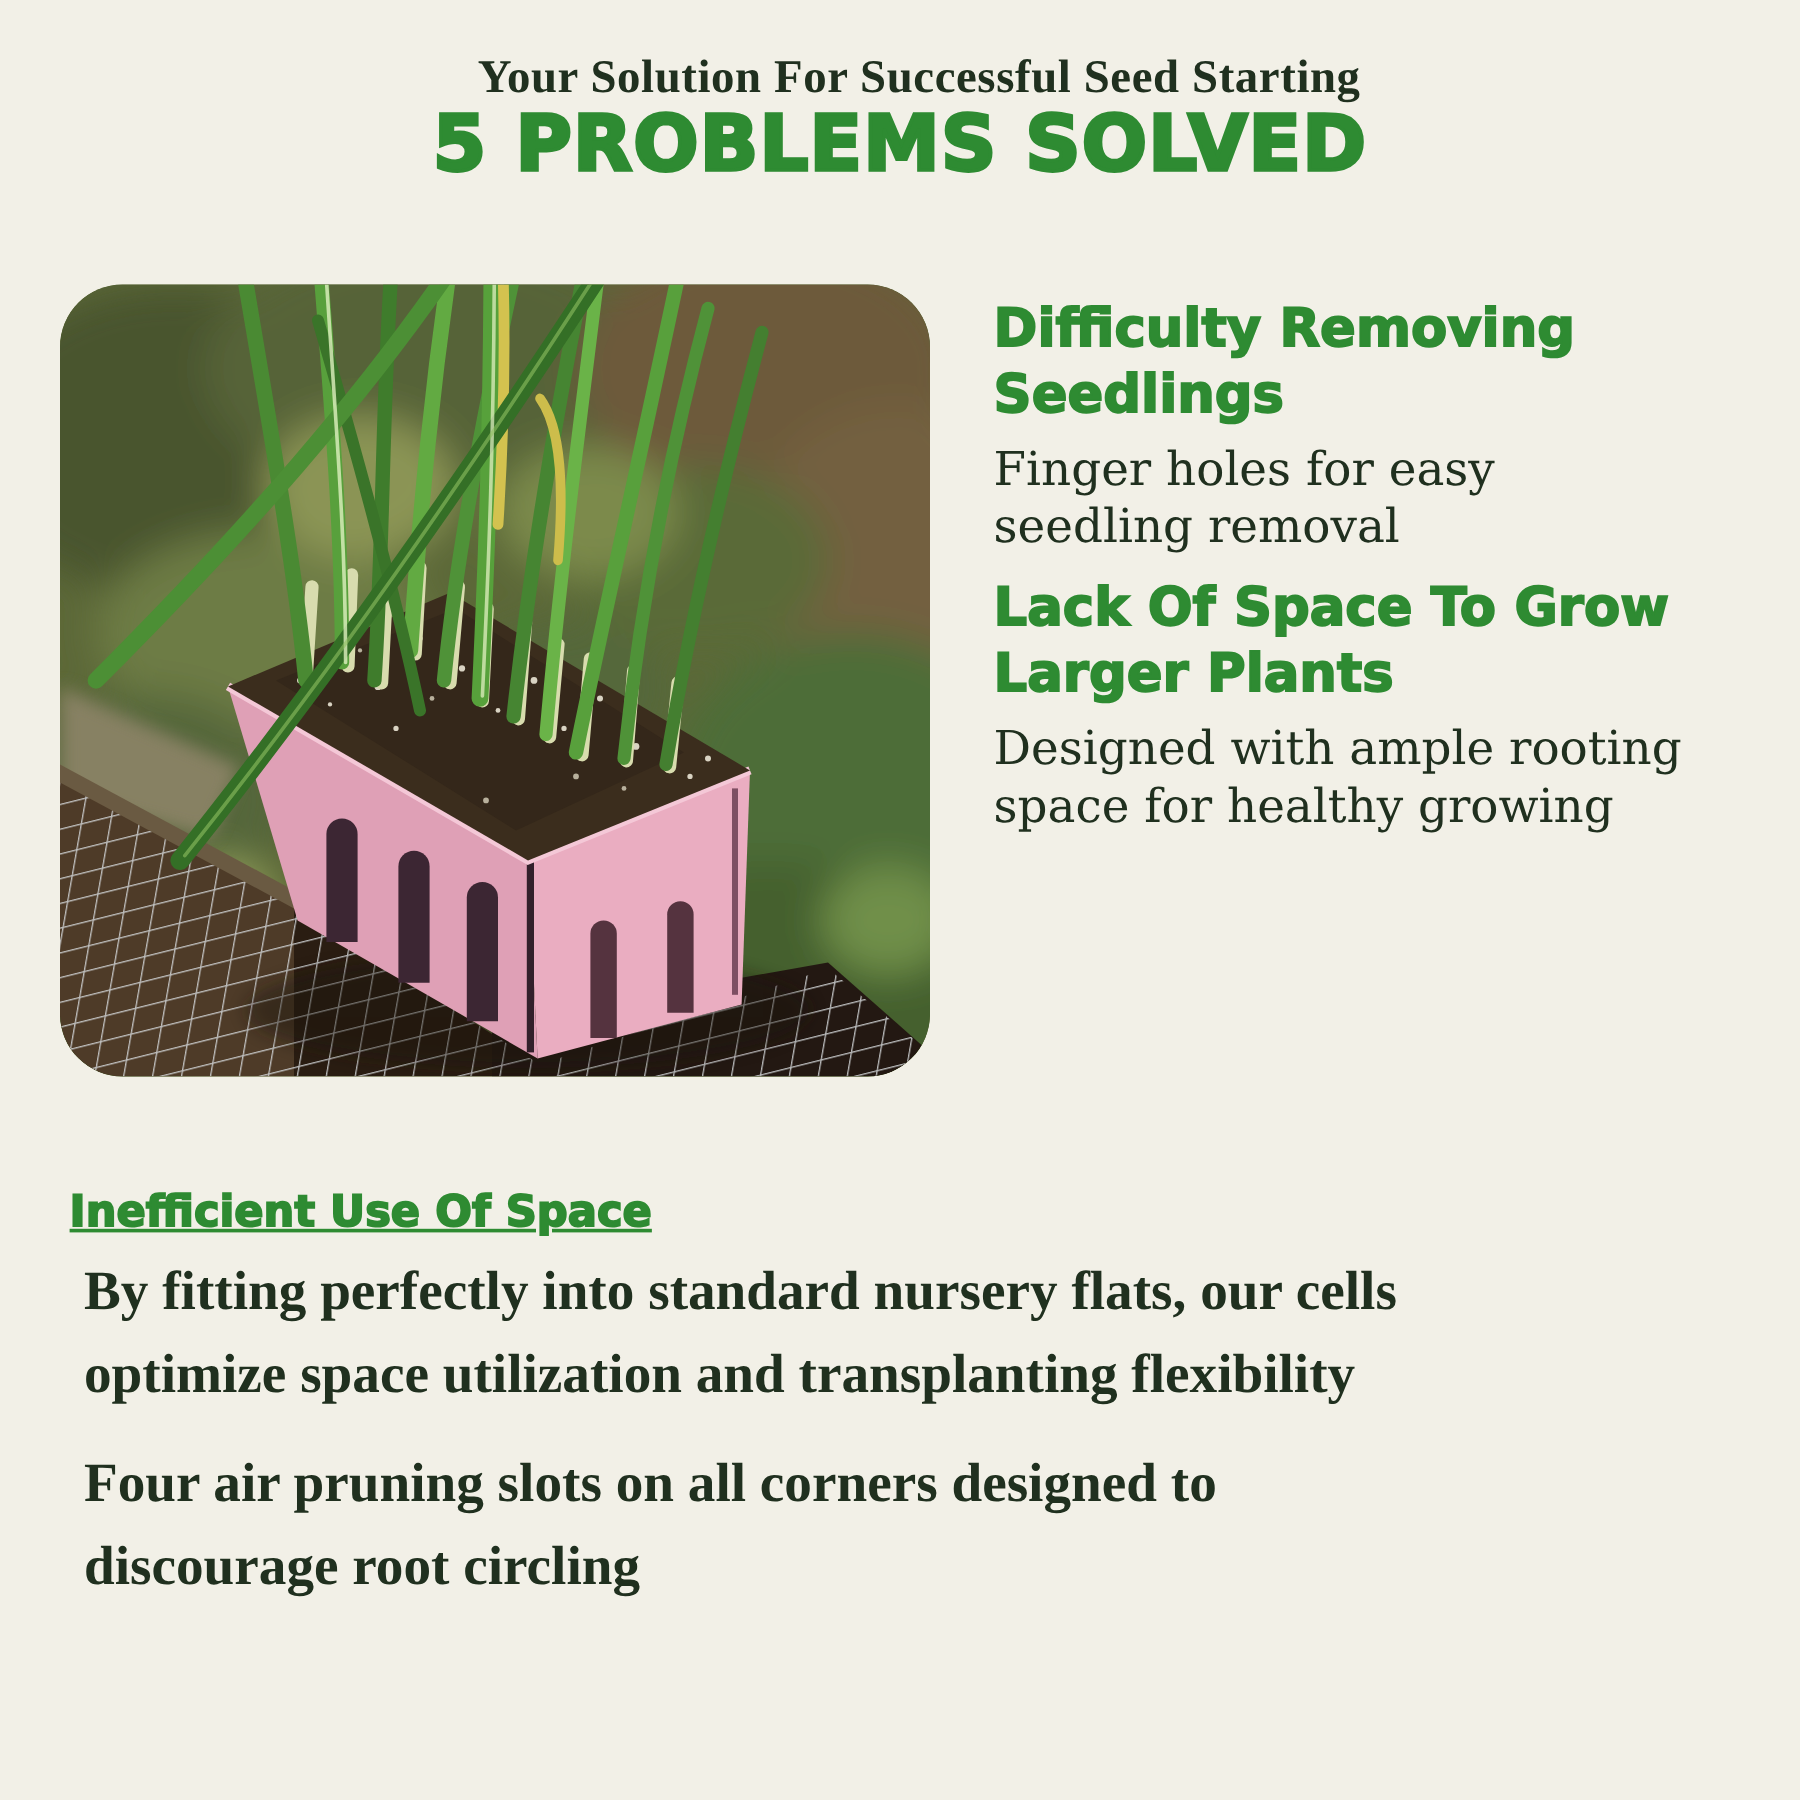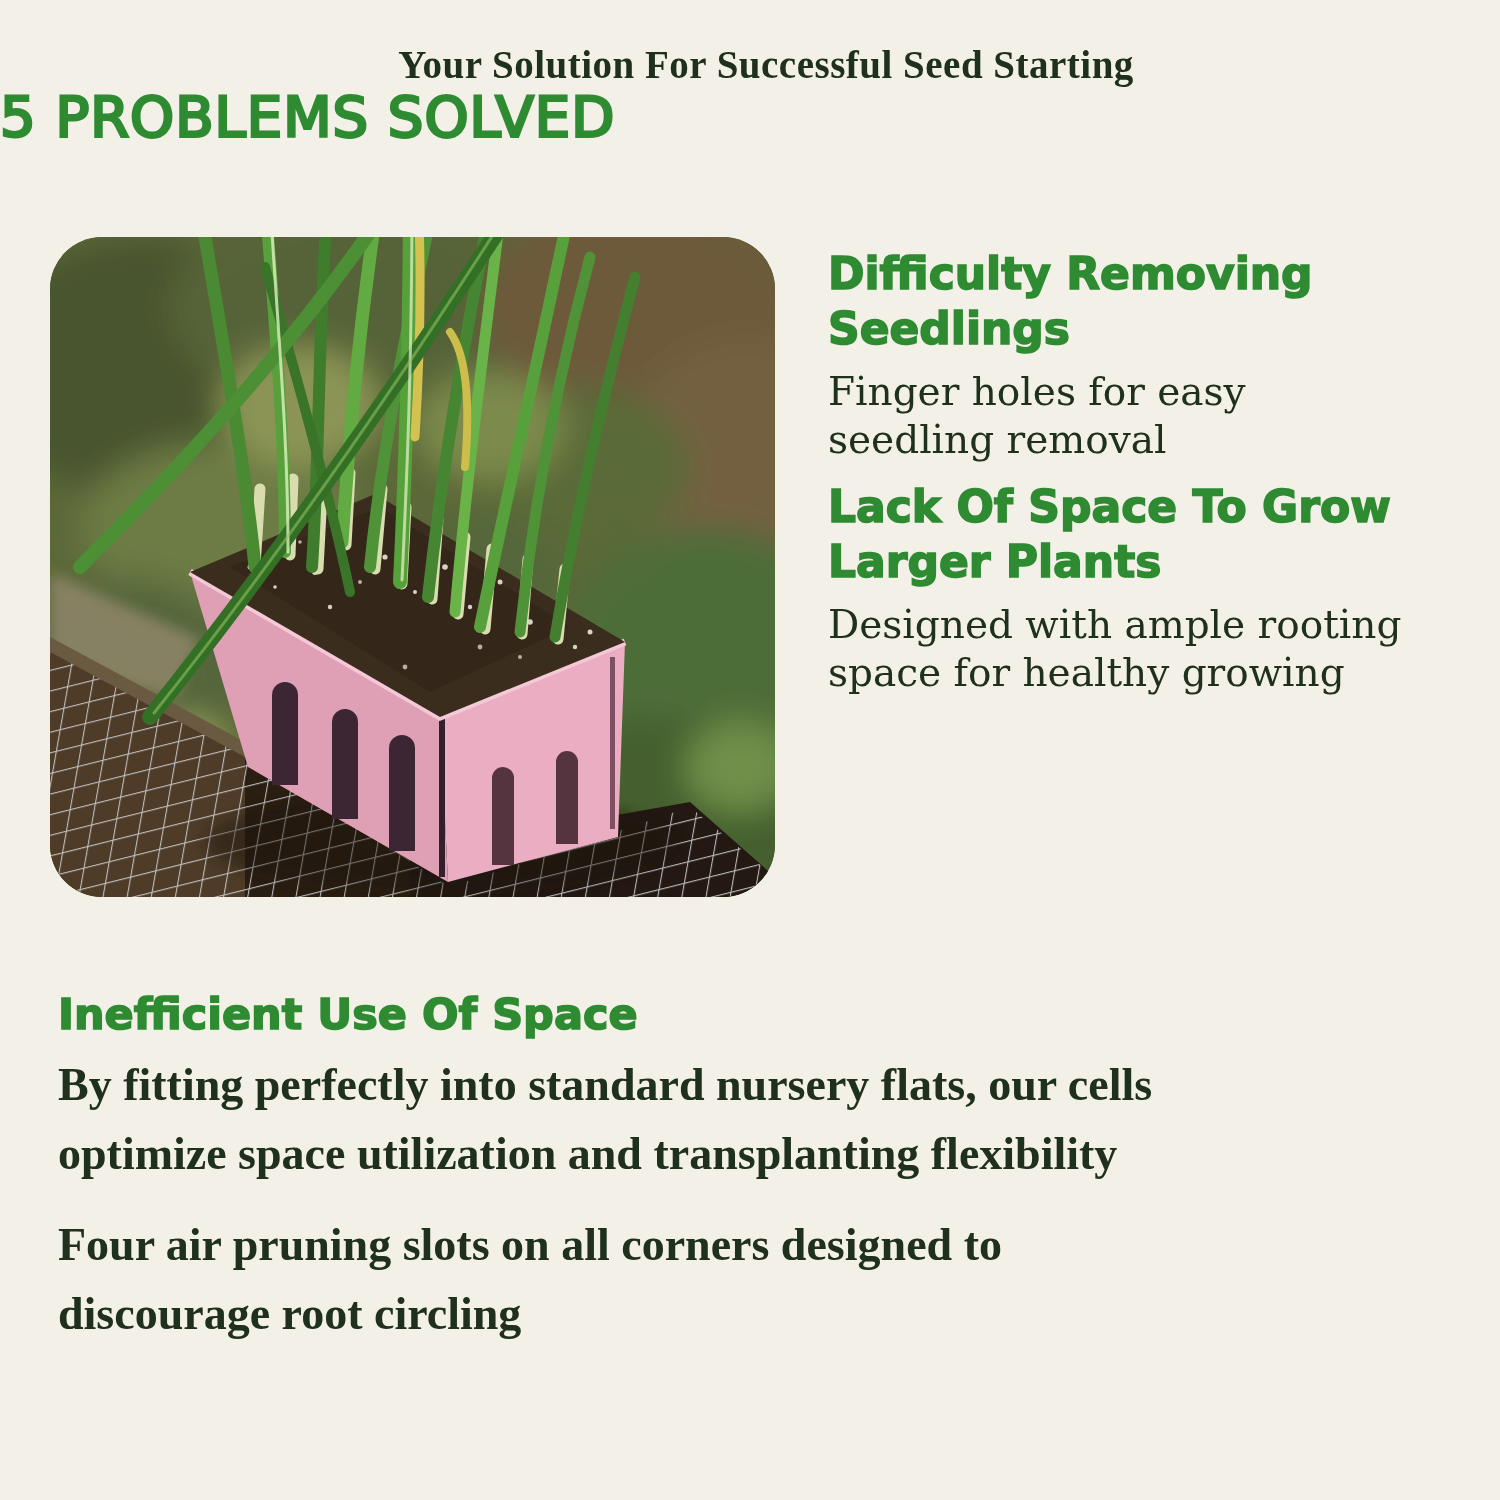--- a/index.html
+++ b/index.html
@@ -12,44 +12,44 @@
   .canvas{
     position:relative;width:1500px;height:1500px;background:var(--bg);
     overflow:hidden;font-family:"DejaVu Serif",serif;
   }
   .tagline{
     position:absolute;top:42px;left:0;width:1500px;text-align:center;
     font-family:"Liberation Serif",serif;font-weight:700;font-size:39px;
     color:var(--ink);letter-spacing:.5px;padding-left:16px;
   }
   .title{
-    position:absolute;top:84px;left:0;width:1500px;margin:0;
-    font-family:"DejaVu Sans",sans-serif;font-weight:normal;font-size:56px;
+    position:absolute;top:84px;left:0;width:1500px;text-align:center;margin:0;
+    font-family:"DejaVu Sans",sans-serif;font-weight:bold;font-size:64px;
     color:var(--green);-webkit-text-stroke:3px var(--green);letter-spacing:1px;
   }
   .photo{
     position:absolute;left:50px;top:237px;width:725px;height:660px;margin:0;
     border-radius:52px;overflow:hidden;background:#5c6838;
   }
   .photo svg{display:block;width:100%;height:100%;}
   .right-col{position:absolute;left:828px;top:246px;width:650px;}
   .problem h2{
     font-family:"DejaVu Sans",sans-serif;font-weight:bold;font-size:44px;
     line-height:1.25;color:var(--green);-webkit-text-stroke:1.6px var(--green);
     margin:0 0 12px;white-space:pre-line;
   }
   .problem p{
     font-family:"DejaVu Serif",serif;font-size:39px;line-height:1.22;
     color:var(--ink);margin:0 0 16px;white-space:pre-line;
   }
   .bottom{position:absolute;left:58px;top:988px;width:1402px;}
-  .bottom .problem h2{font-size:43px;margin:0 0 8px;white-space:pre-line;}
+  .bottom .problem h2{font-size:36px;margin:0 0 8px;white-space:pre-line;text-decoration:underline;}
   .bottom .problem p{
     font-family:"Liberation Serif",serif;font-weight:700;font-size:46px;
-    line-height:1.5;color:var(--ink);margin:0 0 22px;white-space:pre-line;
+    line-height:1.5;color:var(--ink);margin:0 12px 22px;white-space:pre-line;
   }
 </style>
 <title>5 PROBLEMS SOLVED</title></head>
 <body>
 
 <div class="canvas">
 
   <div class="tagline">Your Solution For Successful Seed Starting</div>
   <h1 class="title">5 PROBLEMS SOLVED</h1>
 

